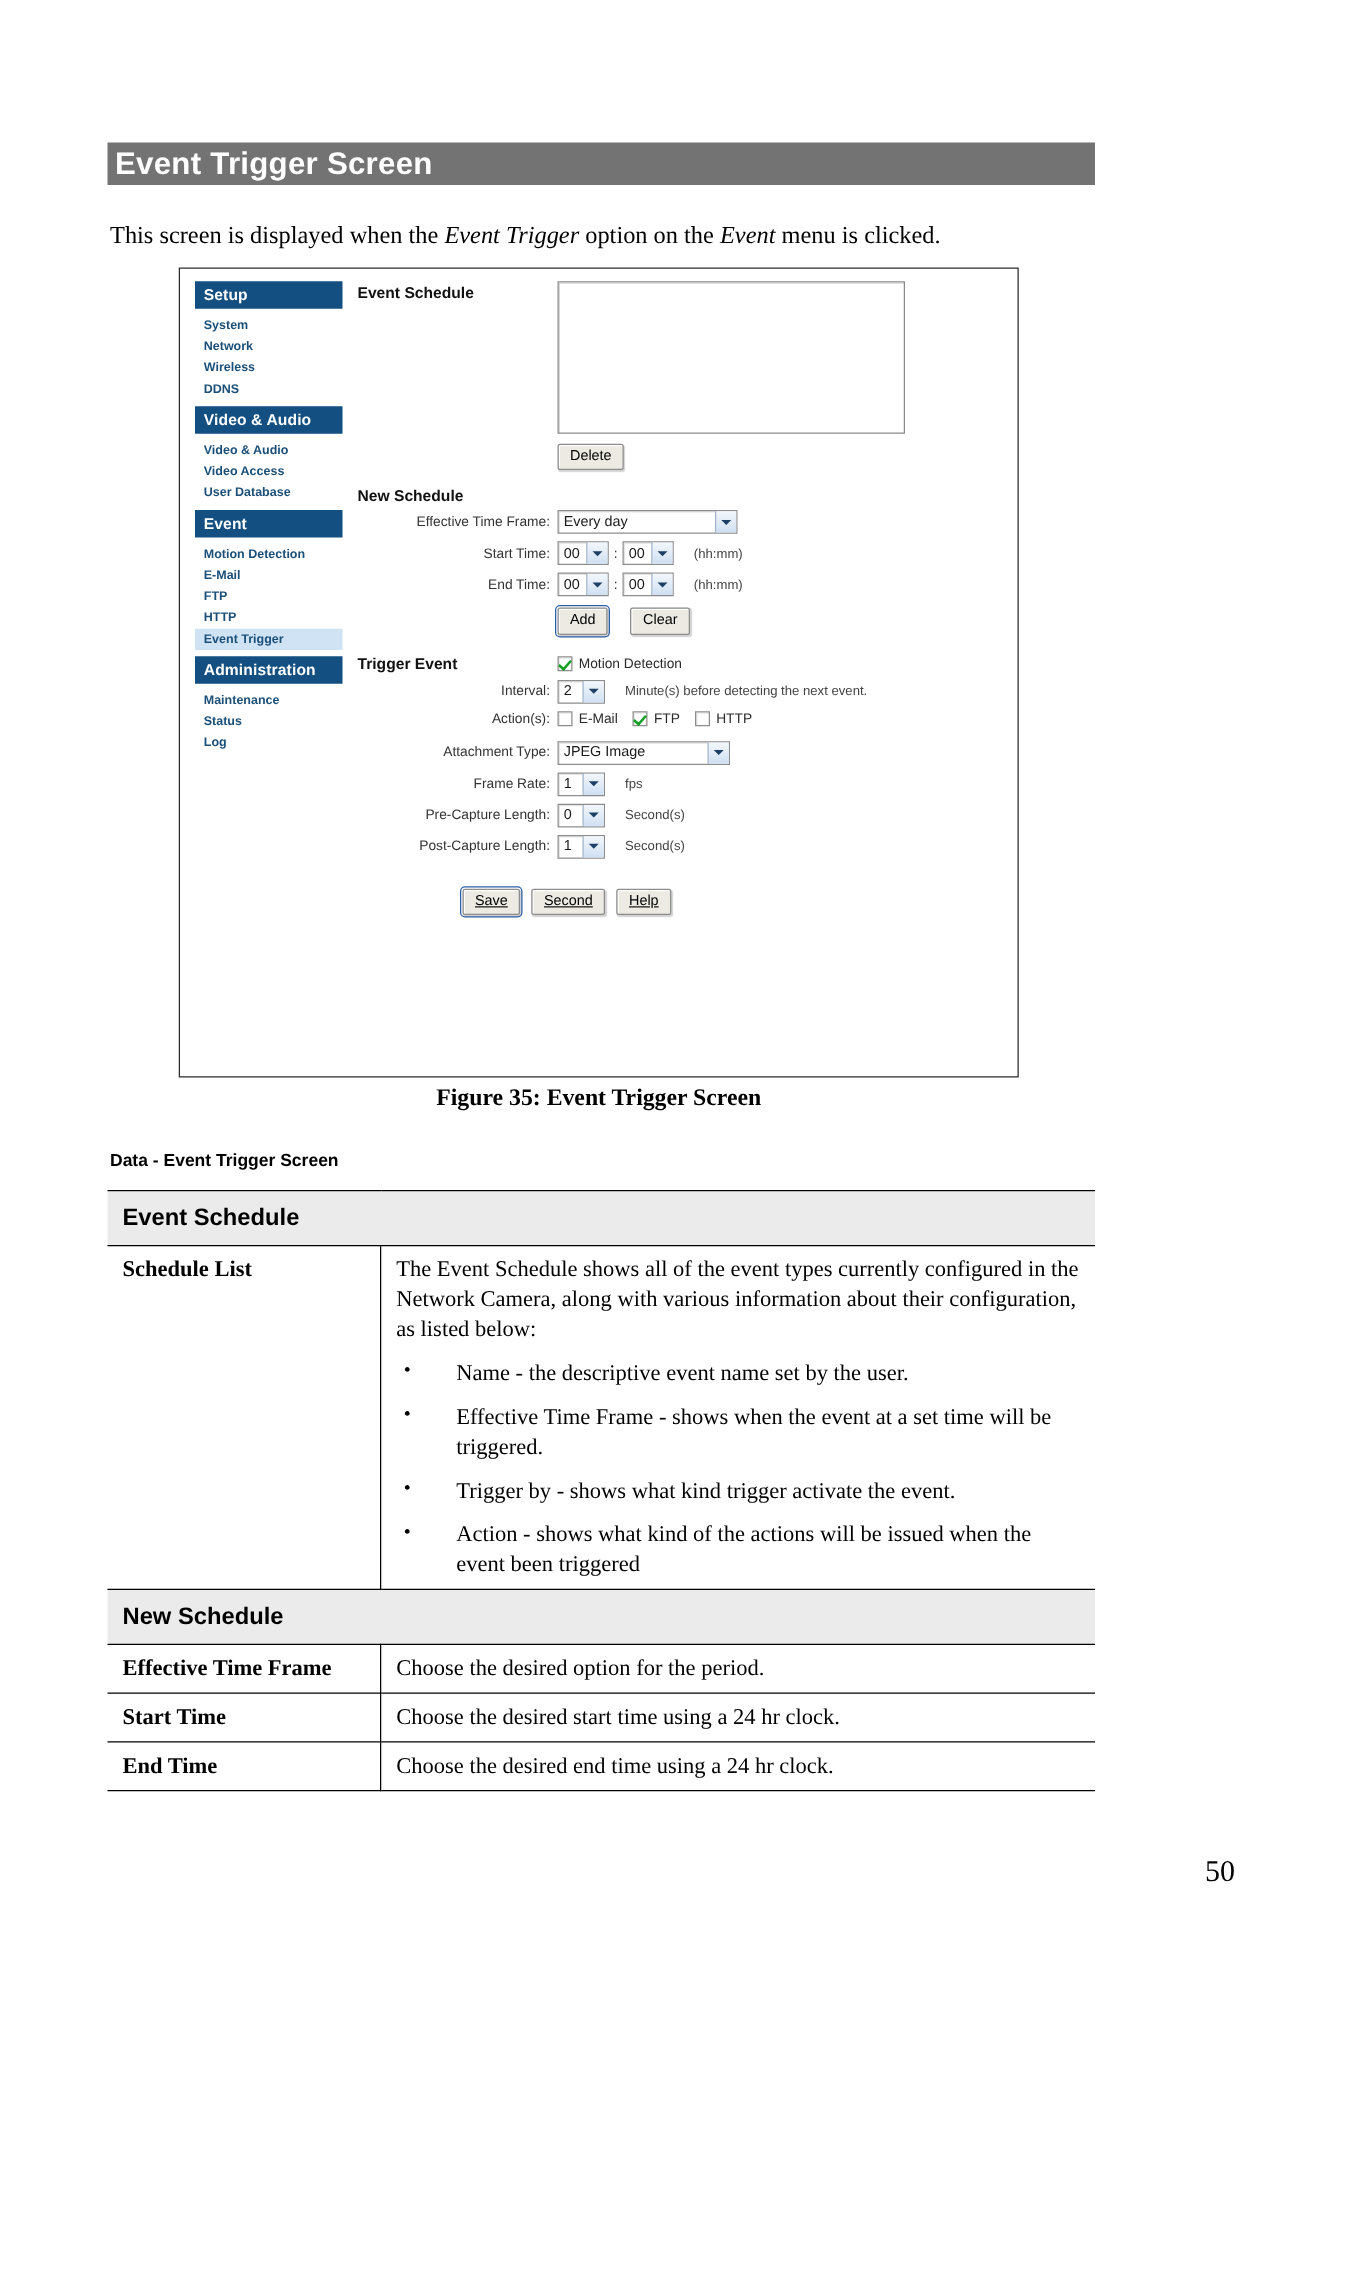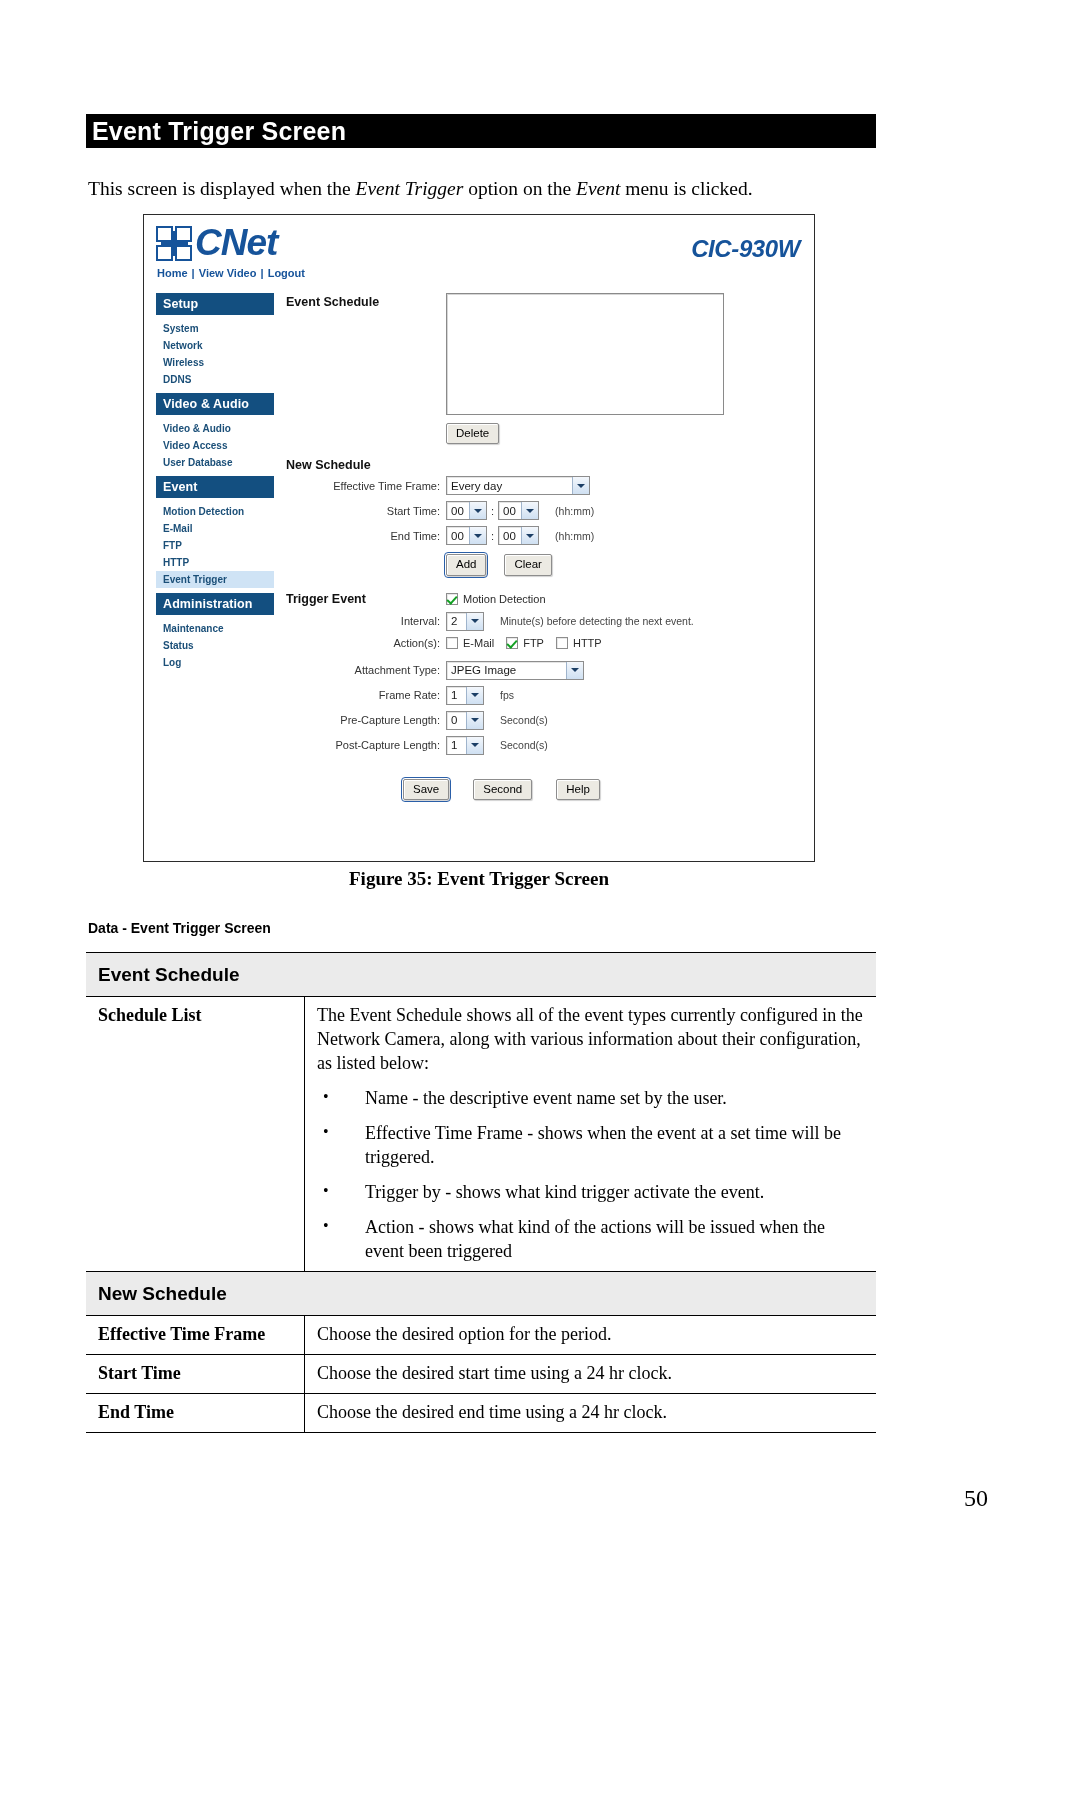--- a/index.html
+++ b/index.html
@@ -22,21 +22,21 @@
     padding: 0;
   }
 
   
   .doc-banner {
     position: absolute;
     left: 86px;
     top: 114px;
     width: 790px;
     height: 34px;
-    background: #000000;
+    background: #737373;
     display: flex;
     align-items: center;
   }
   .doc-banner-title {
     color: #ffffff;
     font-family: "Liberation Sans", sans-serif;
     font-weight: bold;
     font-size: 25px;
     letter-spacing: 0.2px;
     padding-left: 6px;
@@ -291,23 +291,24 @@
   .trigger-head {
     display: flex;
     align-items: center;
     margin-top: 16px;
     margin-bottom: 6px;
   }
   .trigger-head .sec-title { width: 160px; margin: 0; }
 
   .bottom-btns {
     margin-top: 24px;
-    margin-left: 117px;
-    display: flex;
-    gap: 24px;
+    margin-left: 84px;
+    display: flex;
+    gap: 9px;
+    text-decoration: underline;
   }
 
   .fig-caption {
     position: absolute;
     left: 143px;
     top: 868px;
     width: 672px;
     text-align: center;
     font-family: "Liberation Serif", serif;
     font-weight: bold;
@@ -383,37 +384,20 @@
   <div class="doc-banner">
     <div class="doc-banner-title">Event Trigger Screen</div>
   </div>
 
   <div class="intro-para">
     <span>This screen is displayed when the </span><i>Event Trigger</i><span> option on the </span><i>Event</i><span> menu is clicked.</span>
   </div>
 
   <div class="ui-figure">
 
-    <div class="ui-header">
-      <div class="logo-wrap">
-        <div class="logo-mark">
-          <span class="lm1"></span>
-            <span class="lm2"></span>
-            <span class="lm3"></span>
-            <span class="lm4"></span>
-          <span class="lm-h"></span>
-            <span class="lm-v"></span>
-        </div>
-        <div class="logo-text">CNet</div>
-      </div>
-      <div class="model-name">CIC-930W</div>
-      <div class="top-links">
-        <a href="#">Home</a><span class="sep"> | </span><a href="#">View Video</a><span class="sep"> | </span><a href="#">Logout</a>
-      </div>
-    </div>
 
     <div class="ui-body">
 
       <div class="sidebar">
 
         <div class="sb-section">Setup</div>
         <div class="sb-item">System</div>
         <div class="sb-item">Network</div>
         <div class="sb-item">Wireless</div>
         <div class="sb-item">DDNS</div>

